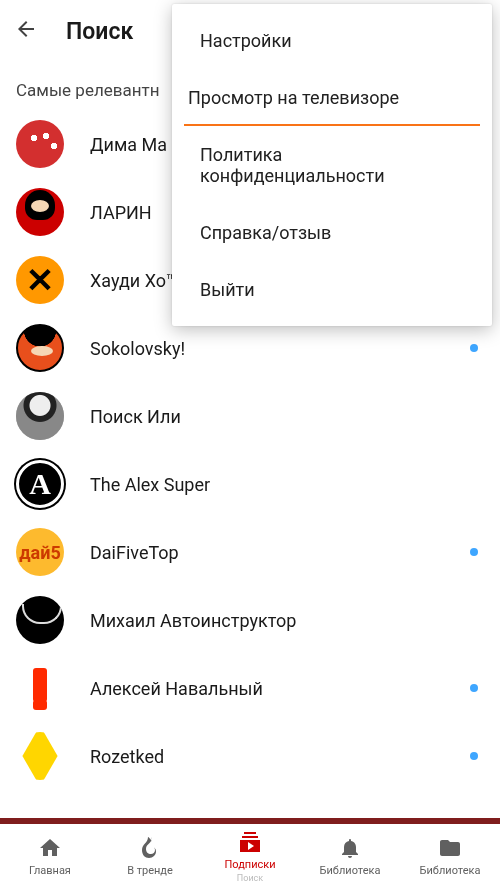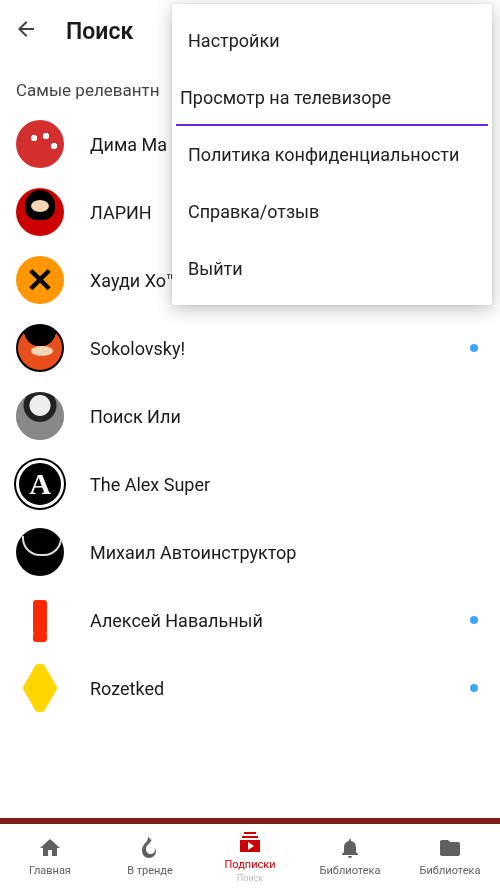--- a/index.html
+++ b/index.html
@@ -139,27 +139,27 @@
     top: 4px;
     right: 8px;
     width: 320px;
     background: #fff;
     box-shadow: 0 4px 18px rgba(0,0,0,0.25), 0 0 2px rgba(0,0,0,0.15);
     border-radius: 2px;
     z-index: 100;
     padding: 8px 0;
   }
   .menu-item {
-    padding: 18px 16px;
+    padding: 18px 28px;
     font-size: 18px;
     color: #212121;
   }
   .menu-item.active {
-    border-bottom: 2px solid #6d28d9;
-    margin: 0 4px;
+    border-bottom: 2px solid #f97316;
+    margin: 0 12px;
     padding: 18px 4px 16px 4px;
   }
   
   .bottom-nav {
     position: absolute;
     bottom: 0; left: 0; right: 0;
     height: 70px;
     border-top: 6px solid #7f1d1d;
     background: #fff;
     display: flex;
@@ -223,20 +223,25 @@
     </div>
     <div class="channel">
       <div class="avatar av-byt"></div>
       <div class="channel-name">Поиск Или</div>
     </div>
     <div class="channel">
       <div class="avatar av-alex">A</div>
       <div class="channel-name">The Alex Super</div>
     </div>
     <div class="channel">
+      <div class="avatar av-daifive">дай5</div>
+      <div class="channel-name">DaiFiveTop</div>
+      <div class="dot"></div>
+    </div>
+    <div class="channel">
       <div class="avatar av-mik"></div>
       <div class="channel-name">Михаил Автоинструктор</div>
     </div>
     <div class="channel">
       <div class="avatar av-naval"></div>
       <div class="channel-name">Алексей Навальный</div>
       <div class="dot"></div>
     </div>
     <div class="channel">
       <div class="avatar av-roz"></div>

